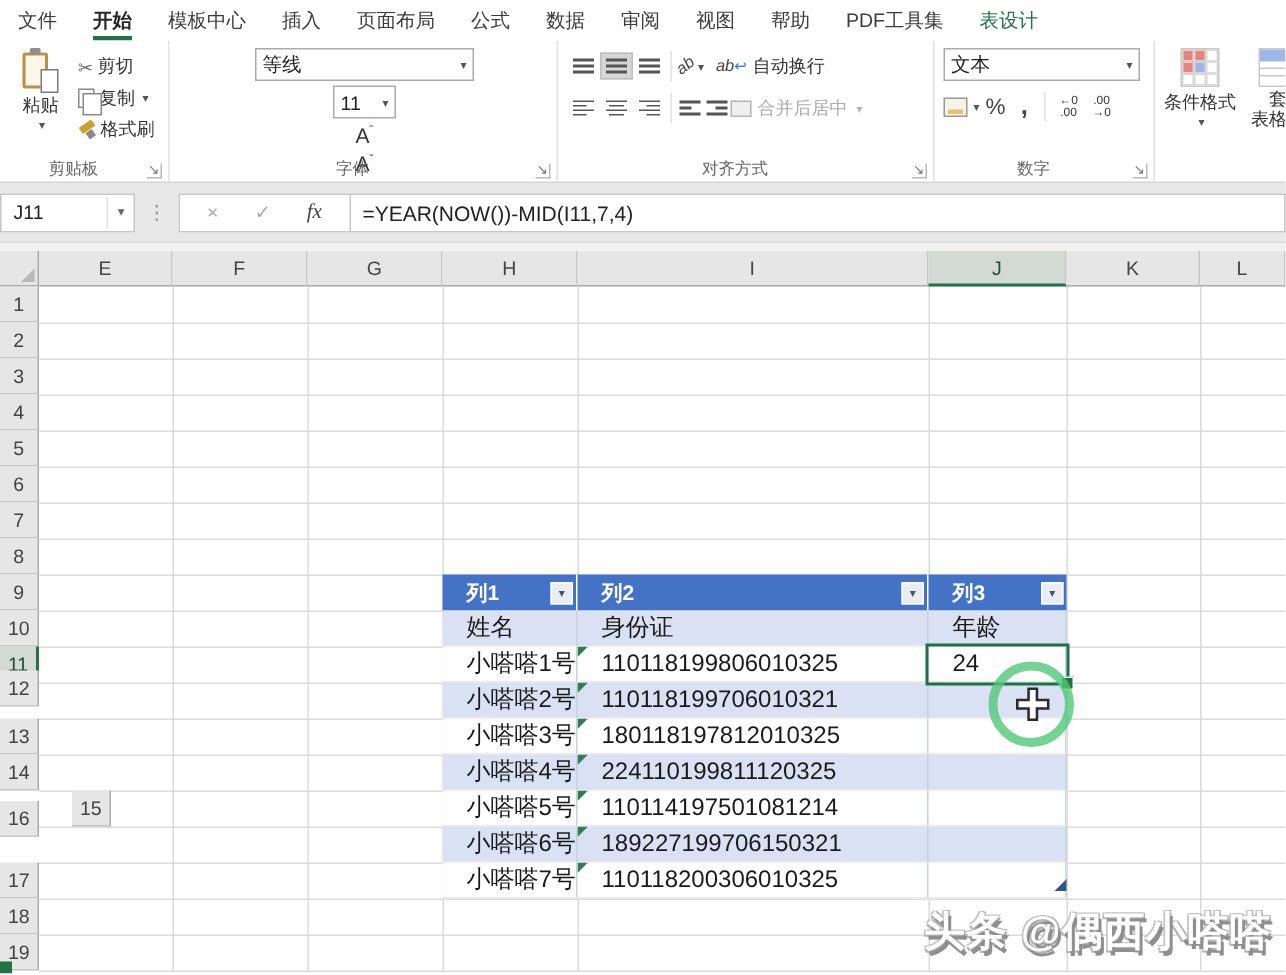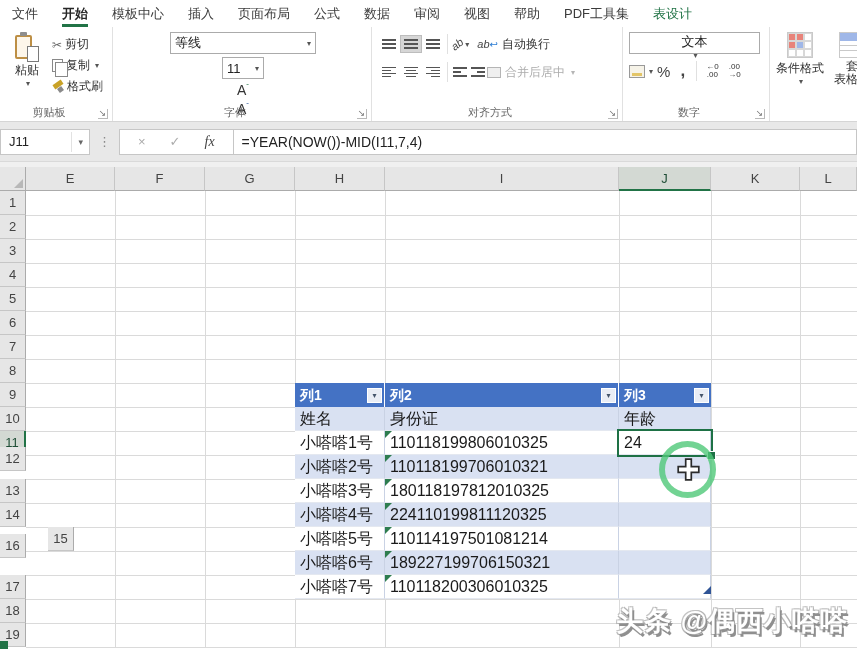--- a/index.html
+++ b/index.html
@@ -82,21 +82,21 @@
   .wrapic .abtxt{color:#444;font-size:11px;font-style:italic;}
   .mbtn{display:flex;align-items:center;gap:4px;font-size:12px;color:#ACACAC;white-space:nowrap;}
   .merge-ic{display:inline-block;width:14px;height:11px;border:1px solid #B5B5B5;background:#EFEFEF;}
   .indent{width:18px;height:16px;position:relative;display:inline-flex;flex-direction:column;gap:2px;justify-content:center;padding:2px;}
   .indent i{display:block;height:2px;background:#555;}
   .indent i:nth-child(2){width:60%;margin-left:auto;}
   .indent.out i:nth-child(2){margin-left:0;}
 
   
   .g-num{width:147px;}
-  .ncombo{width:131px;flex-direction:column;}
+  .ncombo{width:131px;}
   .nrow{display:flex;align-items:center;margin-top:7px;gap:2px;}
   .acct{width:16px;height:13px;border:1px solid #999;background:#F6F3E8;display:inline-block;position:relative;}
   .acct::after{content:'';position:absolute;left:2px;bottom:1px;right:2px;height:3px;background:#E3C567;}
   .pct{font-size:15px;}
   .comma{font-size:17px;font-weight:bold;line-height:10px;}
   .dec2{display:inline-flex;flex-direction:column;font-size:8px;line-height:8px;color:#333;text-align:center;min-width:20px;}
 
   
   .g-styles{flex:1;border-right:none;overflow:hidden;padding-right:0;}
   .g-styles .g-body{display:flex;gap:10px;}
@@ -131,21 +131,21 @@
   .colhead{position:absolute;top:0;height:24px;background:#E6E6E6;border-right:1px solid #C6C6C6;border-bottom:1px solid #ABABAB;font-size:13px;color:#444;text-align:center;line-height:23px;z-index:1;}
   .colhead.sel{background:#D3D9D3;border-bottom:2px solid var(--green);color:#1f4e36;}
   .rowhead{position:absolute;left:0;width:26px;height:24px;background:#E6E6E6;border-right:1px solid #ABABAB;border-bottom:1px solid #C6C6C6;font-size:13px;color:#444;text-align:center;line-height:23px;z-index:1;}
   .rowhead.sel{background:#D3D9D3;border-right:2px solid var(--green);color:#1f4e36;}
   .vline{position:absolute;top:24px;width:1px;height:456px;background:#DADADA;}
   .hline{position:absolute;left:26px;width:831px;height:1px;background:#DADADA;}
 
   
   .xtable{position:absolute;left:295px;top:216px;width:416px;z-index:2;font-size:16px;}
   .trow{display:flex;height:24px;}
-  .tcell{height:24px;line-height:23px;padding-left:5px;overflow:hidden;white-space:nowrap;}
+  .tcell{height:24px;line-height:23px;padding-left:16px;overflow:hidden;white-space:nowrap;}
   .thead{background:var(--thead);color:#fff;font-weight:bold;font-size:14px;}
   .thead .tcell{display:flex;align-items:center;justify-content:space-between;border-right:1px solid #fff;padding-right:2px;}
   .thead .tcell:last-child{border-right:none;}
   .filter-btn{width:15px;height:15px;background:#E9EDF5;border:1px solid #fff;color:#44546A;font-size:8px;line-height:13px;text-align:center;flex-shrink:0;}
   .lrow{background:var(--band);color:#1a1a1a;}
   .drow{background:#fff;color:#1a1a1a;}
   .drow.band{background:var(--band);}
   .lrow .tcell,.drow .tcell{border-right:1px solid #C9D2E4;border-bottom:1px solid #E4E8F0;}
   .idcell{position:relative;}
   .idcell::before{content:'';position:absolute;left:0;top:0;border-top:7px solid var(--tri);border-right:7px solid transparent;}

